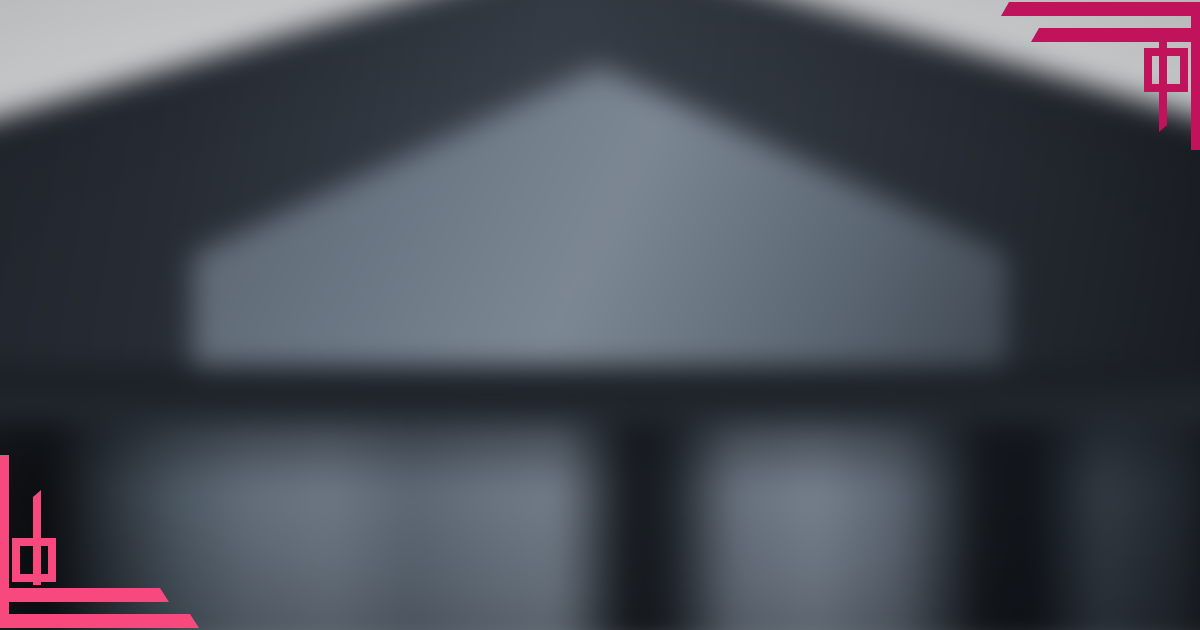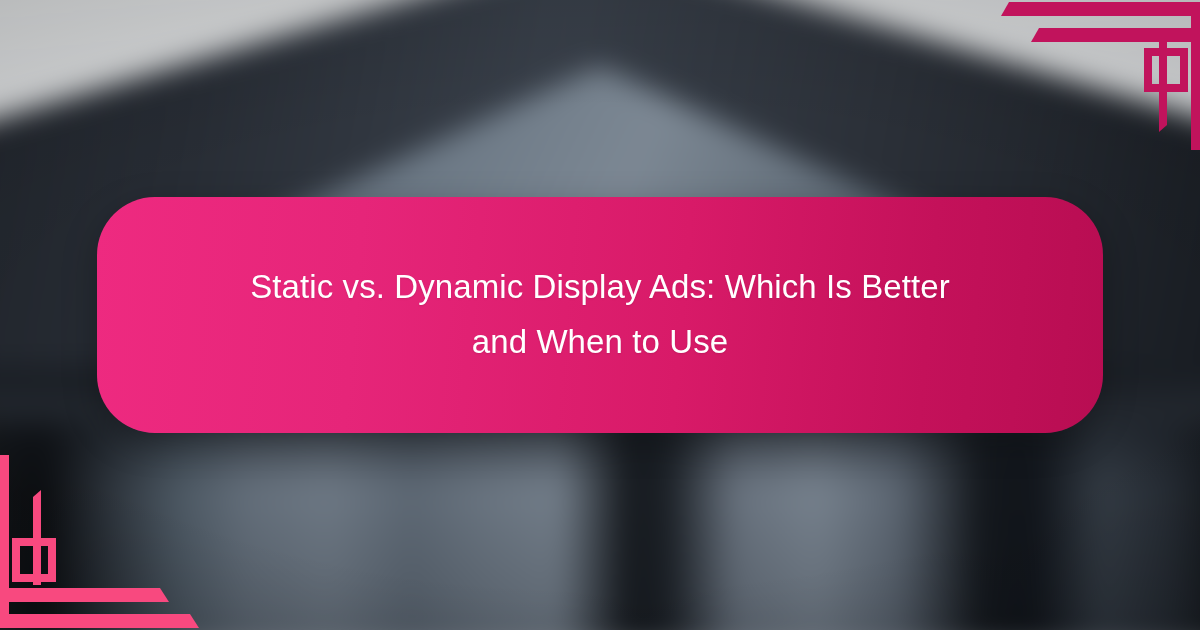--- a/index.html
+++ b/index.html
@@ -186,17 +186,14 @@
 
     <polygon fill="#f8497f" points="33,42 41,35 41,130 33,130"></polygon>
 
     <path fill="#f8497f" d="M12,83 L56,83 L56,127 L12,127 Z M20,91 L20,119 L48,119 L48,91 Z"></path>
 
     <polygon fill="#f8497f" points="0,133 160,133 169,147 0,147"></polygon>
 
     <polygon fill="#f8497f" points="0,159 190,159 199,173 0,173"></polygon>
   </svg>
 
-  <div class="title-card">
-    <div class="title-text">Static vs. Dynamic Display Ads: Which Is Better and When to Use</div>
-  </div>
 
 </div>
 
 </body></html>

